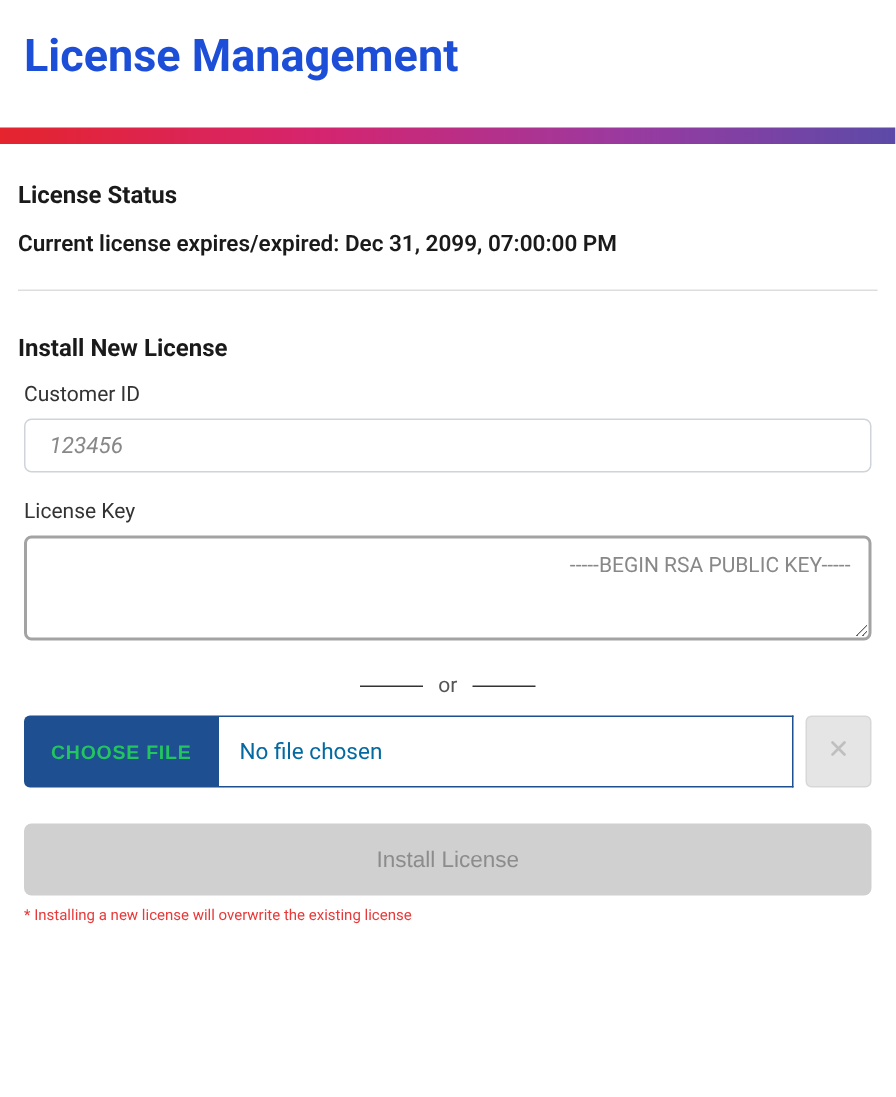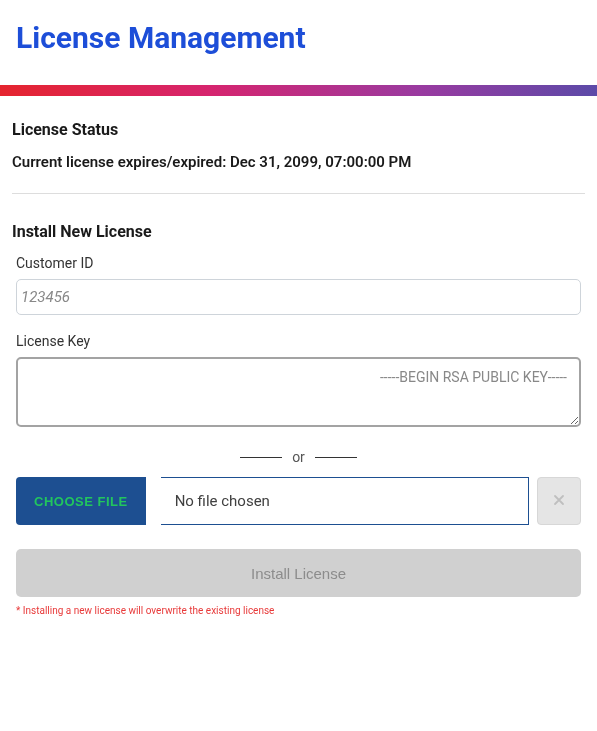--- a/index.html
+++ b/index.html
@@ -56,21 +56,21 @@
     }
     .form-group { margin-bottom: 18px; padding: 0 4px; }
     .form-label {
       font-size: 14px;
       color: #333;
       display: block;
       margin-bottom: 8px;
     }
     .text-input {
       width: 100%;
-      padding: 8px 4px;
+      padding: 8px 16px;
       font-size: 15px;
       border: 1px solid #ced4da;
       border-radius: 5px;
       font-family: inherit;
       color: #495057;
     }
     .text-input::placeholder { color: #888; font-style: italic; }
     .textarea-input {
       width: 100%;
       padding: 10px 12px;
@@ -119,22 +119,21 @@
     }
     .file-name-box {
       flex: 1;
       border: 1px solid #1d4f91;
       border-left: none;
       height: 48px;
       display: flex;
       align-items: center;
       padding: 4px 14px;
       font-size: 15px;
-      color: #404040;
-      margin-left: 15px;
+      color: #0369a1;
     }
     .clear-btn {
       width: 44px;
       height: 48px;
       margin-left: 8px;
       border: 1px solid #d7d7d7;
       background: #e5e5e5;
       border-radius: 4px;
       display: flex;
       align-items: center;

